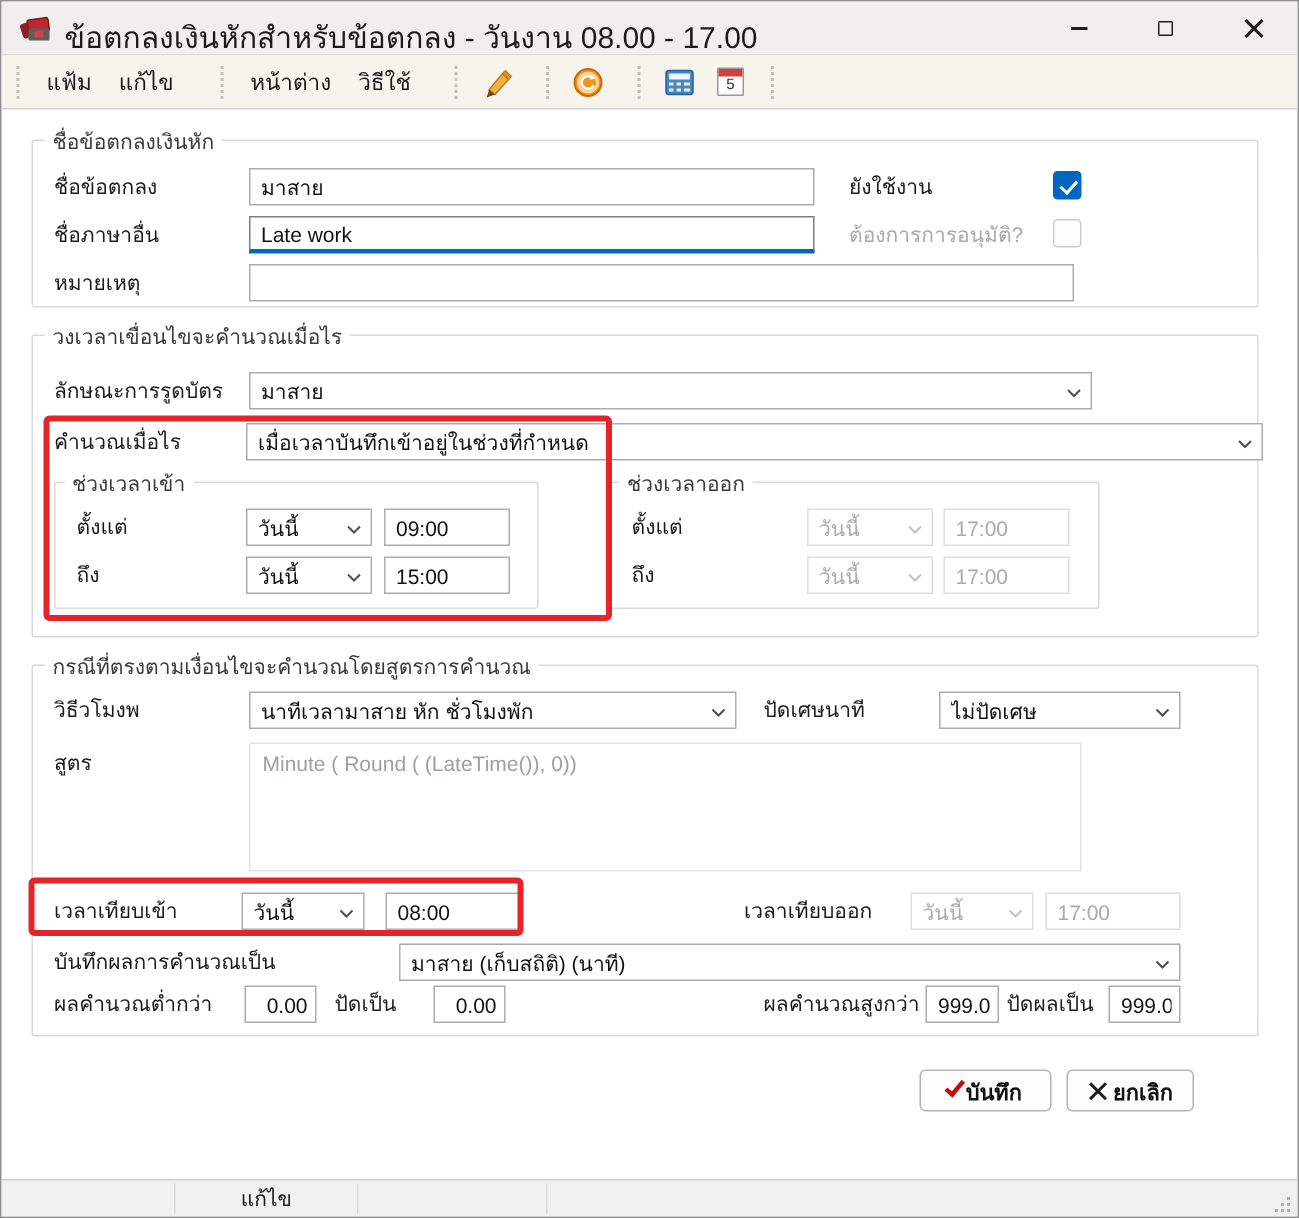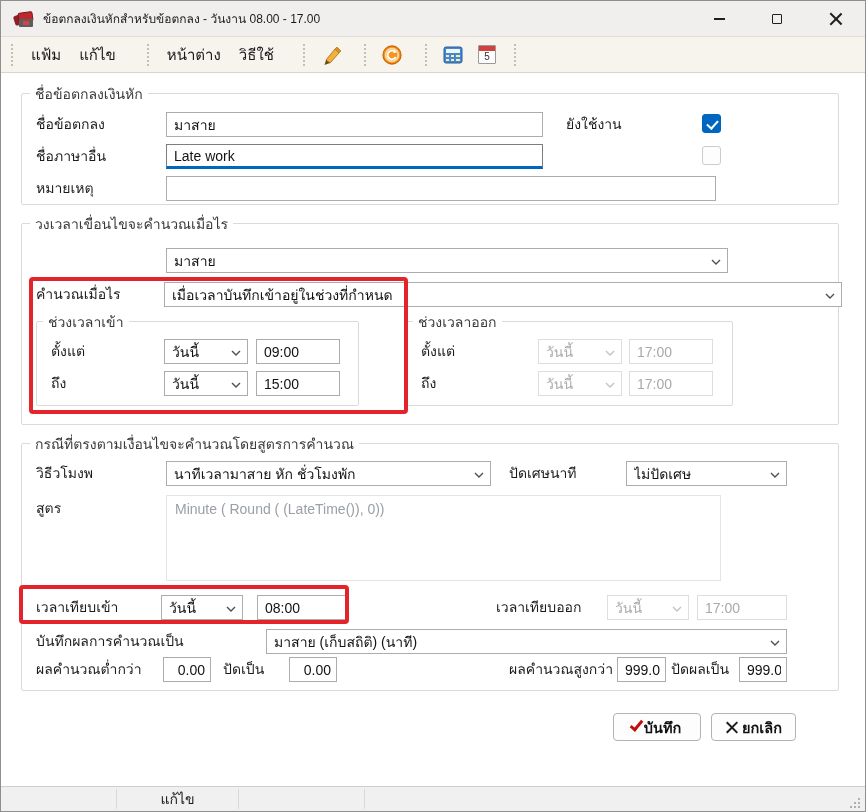--- a/index.html
+++ b/index.html
@@ -9,21 +9,21 @@
 
   
   .titlebar { position:absolute; left:0; top:0; width:100%; height:36px;
               background:#f1efee; border-bottom:1px solid #e0ddd8; }
   .app-icon { position:absolute; left:12px; top:7px; width:22px; height:22px; }
   .card { position:absolute; border-radius:2px; }
   .card1 { left:1px; top:6px; width:15px; height:10px; background:#8e1f24; transform:rotate(-18deg); }
   .card2 { left:5px; top:4px; width:15px; height:10px; background:#c0272d; transform:rotate(-8deg); border:1px solid #7a181c; }
   .card3 { left:6px; top:11px; width:14px; height:8px; background:#5d5d5d; border-radius:1px; }
   .card3 i { position:absolute; left:4px; top:2px; width:6px; height:4px; background:#d94046; display:block; }
-  .title-text { position:absolute; left:42px; top:8px; font-size:12px; color:#1b1b1b; white-space:nowrap; }
+  .title-text { position:absolute; left:42px; top:8px; font-size:20px; color:#1b1b1b; white-space:nowrap; }
   .wc { position:absolute; top:0; height:35px; display:flex; align-items:center; justify-content:center; }
   .wc-min { left:696px; width:44px; } .wc-max { left:754px; width:44px; } .wc-close { left:812px; width:46px; }
   .g-min { width:11px; height:2px; background:#1f1f1f; }
   .g-max { width:10px; height:10px; border:1.6px solid #1f1f1f; border-radius:1px; }
   .g-x { position:relative; width:14px; height:14px; }
   .g-x::before,.g-x::after { content:""; position:absolute; left:6px; top:-1px; width:1.7px; height:16px; background:#1f1f1f; }
   .g-x::before { transform:rotate(45deg); } .g-x::after { transform:rotate(-45deg); }
 
   
   .toolbar { position:absolute; left:0; top:36px; width:100%; height:36px; background:#f7f4ee;
@@ -166,28 +166,30 @@
   <div class="groupbox" style="left:20px; top:92px; width:818px; height:112px;">
     <span class="legend" style="left:8px; top:-11px;">ชื่อข้อตกลงเงินหัก</span>
   </div>
   <span class="lbl" style="left:35px; top:111px;">ชื่อข้อตกลง</span>
   <input class="tin" style="left: 165px; top: 111px; width: 377px;" value="มาสาย">
   <span class="lbl" style="left:565px; top:111px;">ยังใช้งาน</span>
   <span class="cb checked" style="left:701px; top:113px;"></span>
 
   <span class="lbl" style="left:35px; top:143px;">ชื่อภาษาอื่น</span>
   <input class="tin focus" style="left: 165px; top: 143px; width: 377px;" value="Late work">
+  <span class="lbl dim" style="left:565px; top:143px;">ต้องการการอนุมัติ?</span>
   <span class="cb unchecked" style="left:701px; top:145px;"></span>
 
   <span class="lbl" style="left:35px; top:175px;">หมายเหตุ</span>
   <input class="tin" style="left: 165px; top: 175px; width: 550px;" value="">
 
   <div class="groupbox" style="left:20px; top:222px; width:818px; height:202px;">
     <span class="legend" style="left:8px; top:-11px;">วงเวลาเขื่อนไขจะคำนวณเมื่อไร</span>
   </div>
+  <span class="lbl" style="left:35px; top:247px;">ลักษณะการรูดบัตร</span>
   <div class="dd" style="left:165px; top:247px; width:562px;">
     <span class="dd-val">มาสาย</span>
     <svg class="chev" width="10" height="6" viewBox="0 0 10 6">
         <path d="M1 1 L5 5 L9 1" stroke="#505050" fill="none" stroke-width="1.4"></path>
       </svg>
   </div>
   <span class="lbl" style="left:35px; top:281px;">คำนวณเมื่อไร</span>
   <div class="dd" style="left:163px; top:281px; width:678px;">
     <span class="dd-val">เมื่อเวลาบันทึกเข้าอยู่ในช่วงที่กำหนด</span>
     <svg class="chev" width="10" height="6" viewBox="0 0 10 6">

